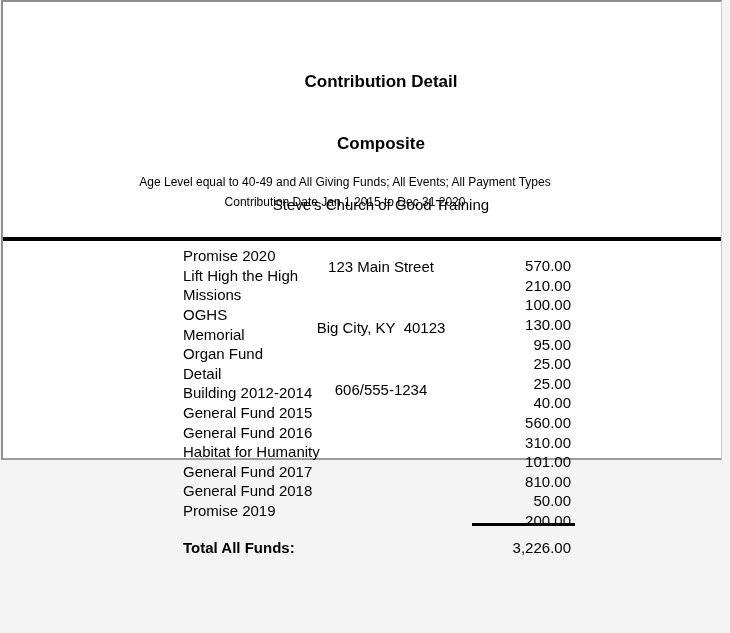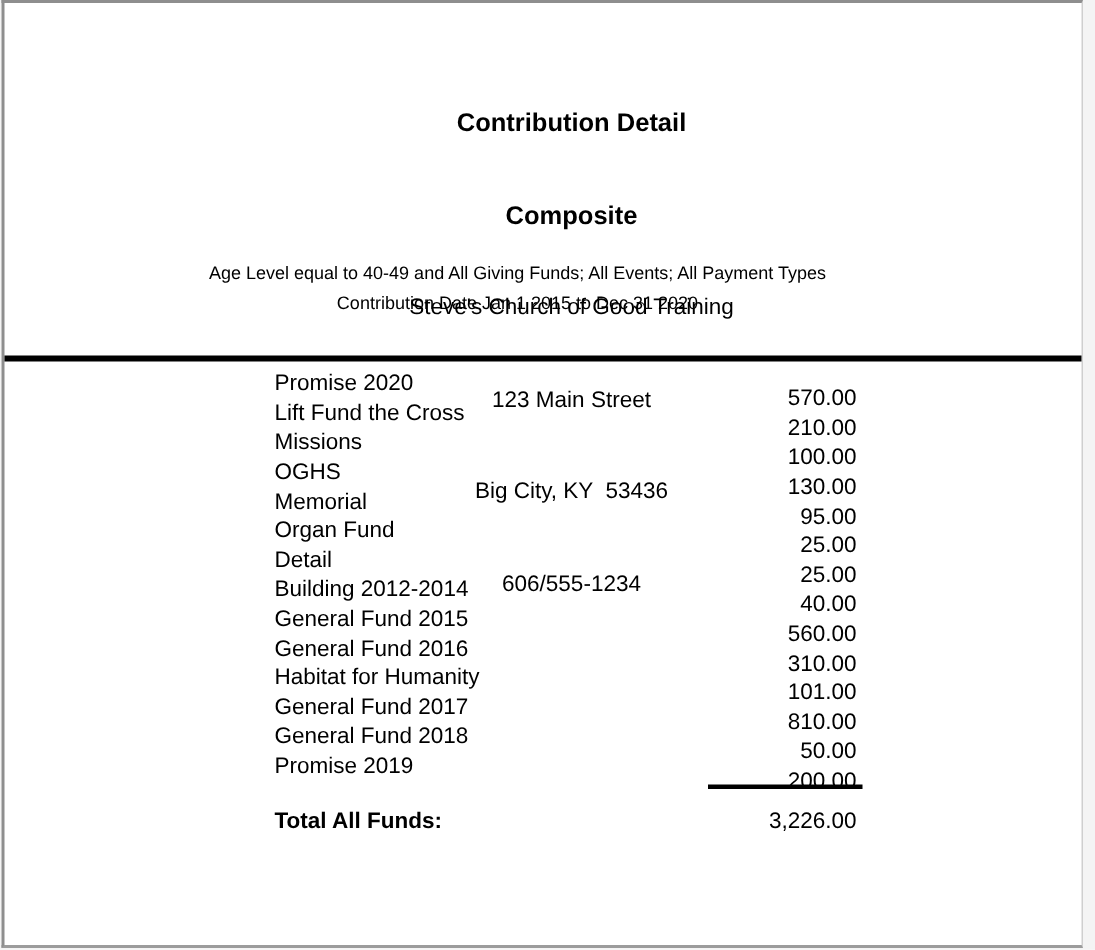--- a/index.html
+++ b/index.html
@@ -10,21 +10,21 @@
     background: #f4f4f4;
     font-family: "Liberation Sans", "DejaVu Sans", sans-serif;
     color: #000;
     overflow: hidden;
   }
   .page {
     position: absolute;
     left: 1px;
     top: 0;
     width: 721px;
-    height: 632px;
+    height: 460px;
     box-sizing: border-box;
     background: #ffffff;
     border-top: 2px solid #8e8e8e;
     border-left: 2px solid #8e8e8e;
     border-bottom: 2px solid #9c9c9c;
     border-right: 1px solid #cfcfcf;
     padding-left: 24px;
   }
   
   .report-header {
@@ -103,39 +103,39 @@
 </head>
 <body>
 
 <div class="page">
 
   <div class="report-header">
     <div class="title">Contribution Detail</div>
     <div class="title">Composite</div>
     <div class="info">Steve's Church of Good Training</div>
     <div class="info">123 Main Street</div>
-    <div class="info">Big City, KY  53436</div>
+    <div class="info">Big City, KY  40123</div>
     <div class="info">606/555-1234</div>
   </div>
 
   <div class="criteria">
     <div>Age Level equal to 40-49 and All Giving Funds; All Events; All Payment Types</div>
     <div>Contribution Date Jan 1 2015 to Dec 31 2020</div>
   </div>
 
   <div class="thick-rule"></div>
 
   <div class="fund-table" id="fund-rows">
   <div class="fund-row">
     <span class="fund-name">Promise 2020</span>
     <span class="fund-amount">570.00</span>
   </div>
 
   <div class="fund-row">
-    <span class="fund-name">Lift Fund the Cross</span>
+    <span class="fund-name">Lift High the High</span>
     <span class="fund-amount">210.00</span>
   </div>
 
   <div class="fund-row">
     <span class="fund-name">Missions</span>
     <span class="fund-amount">100.00</span>
   </div>
 
   <div class="fund-row">
     <span class="fund-name">OGHS</span>

